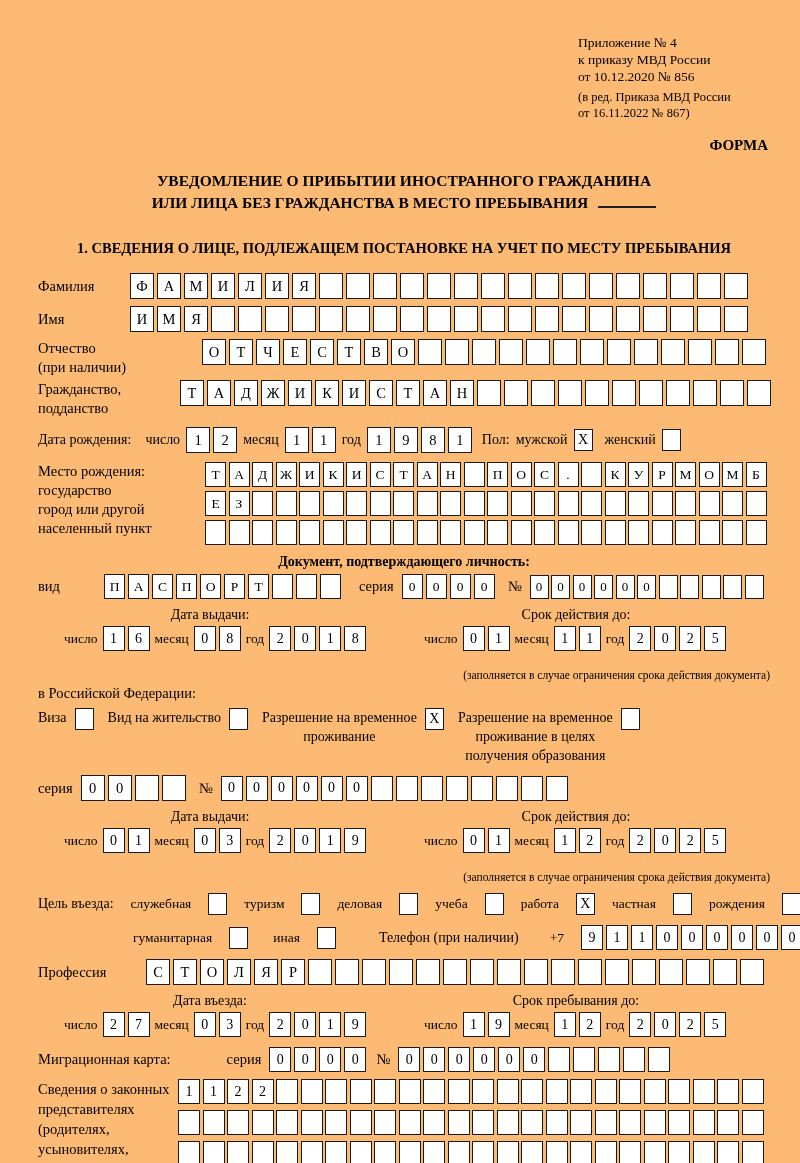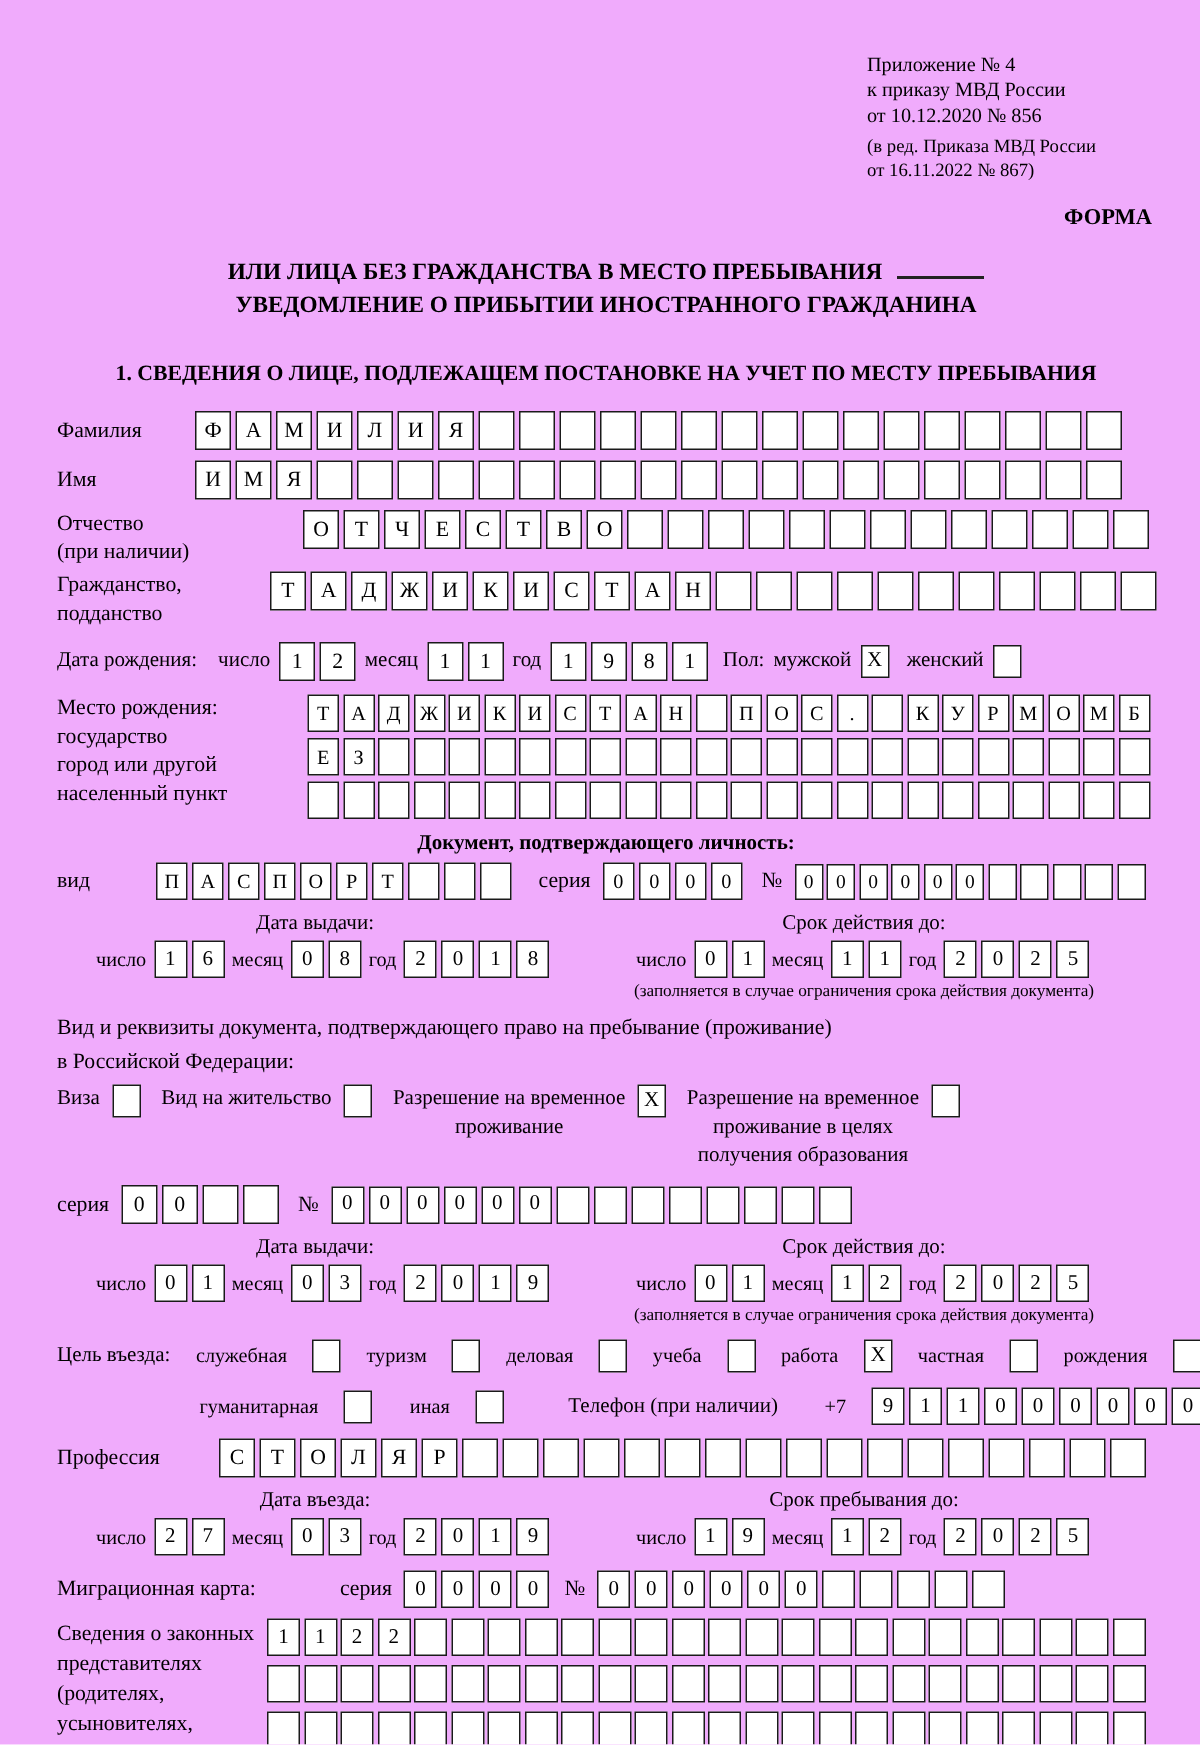--- a/index.html
+++ b/index.html
@@ -1,18 +1,18 @@
 <!DOCTYPE html>
 <html><head>
 <meta charset="utf-8">
 <style>
   html,body{margin:0;padding:0;background:#fff;}
   .page{
     position:relative;width:800px;height:1163px;box-sizing:border-box;
-    padding:34px 30px 0 38px;background:#f0abfc;color:#000;
+    padding:34px 30px 0 38px;background:#fdba74;color:#000;
     font-family:"Liberation Serif","DejaVu Serif",serif;overflow:hidden;
   }
   
   .hdr{width:190px;margin-left:auto;margin-right:2px;text-align:left;}
   .hdr .l1{font-size:13.5px;line-height:17px;}
   .hdr .l2{font-size:12.5px;line-height:16px;}
   .forma{text-align:right;margin:16px 2px 0 0;font-weight:bold;font-size:15px;}
   .title{text-align:center;font-weight:bold;font-size:15.5px;line-height:22px;margin-top:16px;}
   .blank-line{display:inline-block;width:58px;border-bottom:2px solid #222;height:14px;margin-left:10px;}
   .sect{font-weight:bold;font-size:14.5px;text-align:center;margin-top:26px;}
@@ -40,21 +40,21 @@
   .w108{width:108px;}.w140{width:140px;}
   .stack{display:flex;flex-direction:column;gap:4px;}
   .doc-head{text-align:center;font-weight:bold;font-size:14px;margin-top:9px;}
   
   .dpair{display:flex;margin-top:8px;}
   .dcol-l{width:47%;}
   .dcol-r{width:53%;}
   .dtitle{text-align:center;font-size:14px;line-height:16px;}
   .dfields{display:flex;align-items:center;gap:5px;margin-top:3px;font-size:13.5px;}
   .dfields .cells{gap:3px;}
-  .dnote{font-size:11.5px;text-align:center;margin-top:3px;}
+  .dnote{font-size:11.5px;text-align:right;margin-top:18px;}
   .dlab{flex:none;}
   
   .intro{font-size:14.5px;line-height:21px;margin-top:8px;}
   .opts{display:flex;align-items:flex-start;margin-top:4px;gap:14px;}
   .opt{display:flex;align-items:flex-start;gap:8px;}
   .opt-label{font-size:14px;line-height:19px;text-align:center;}
   .opt .cbox{margin-top:0px;}
   
   .purpose{display:flex;align-items:center;gap:17px;margin-top:10px;font-size:13.5px;flex-wrap:nowrap;}
   .purpose .pl{flex:none;}
@@ -72,22 +72,22 @@
     <div class="l1">Приложение № 4</div>
     <div class="l1">к приказу МВД России</div>
     <div class="l1">от 10.12.2020 № 856</div>
     <div class="l2" style="margin-top:4px;">(в ред. Приказа МВД России</div>
     <div class="l2">от 16.11.2022 № 867)</div>
   </div>
 
   <div class="forma">ФОРМА</div>
 
   <div class="title">
+    <div>УВЕДОМЛЕНИЕ О ПРИБЫТИИ ИНОСТРАННОГО ГРАЖДАНИНА</div>
     <div><span>ИЛИ ЛИЦА БЕЗ ГРАЖДАНСТВА В МЕСТО ПРЕБЫВАНИЯ</span><span class="blank-line"></span></div>
-    <div>УВЕДОМЛЕНИЕ О ПРИБЫТИИ ИНОСТРАННОГО ГРАЖДАНИНА</div>
   </div>
 
   <div class="sect">1. СВЕДЕНИЯ О ЛИЦЕ, ПОДЛЕЖАЩЕМ ПОСТАНОВКЕ НА УЧЕТ ПО МЕСТУ ПРЕБЫВАНИЯ</div>
 
   <div class="frow" style="margin-top:16px;">
     <span class="lab w92">Фамилия</span>
     <span class="cells">
         <span class="cell">Ф</span>
         <span class="cell">А</span>
         <span class="cell">М</span>
@@ -399,21 +399,20 @@
             <span class="cell">2</span>
             <span class="cell">0</span>
             <span class="cell">2</span>
             <span class="cell">5</span>
           </span>
       </div>
       <div class="dnote">(заполняется в случае ограничения срока действия документа)</div>
     </div>
   </div>
 
-  <div class="intro">Вид и реквизиты документа, подтверждающего право на пребывание (проживание)</div>
   <div class="intro" style="margin-top:2px;">в Российской Федерации:</div>
 
   <div class="opts">
     <div class="opt">
       <span class="opt-label">Виза</span>
       <span class="cbox"></span>
     </div>
     <div class="opt">
       <span class="opt-label">Вид на жительство</span>
       <span class="cbox"></span>

